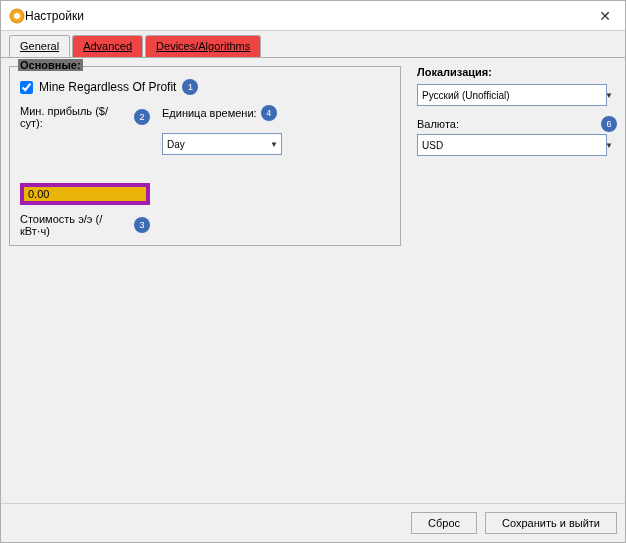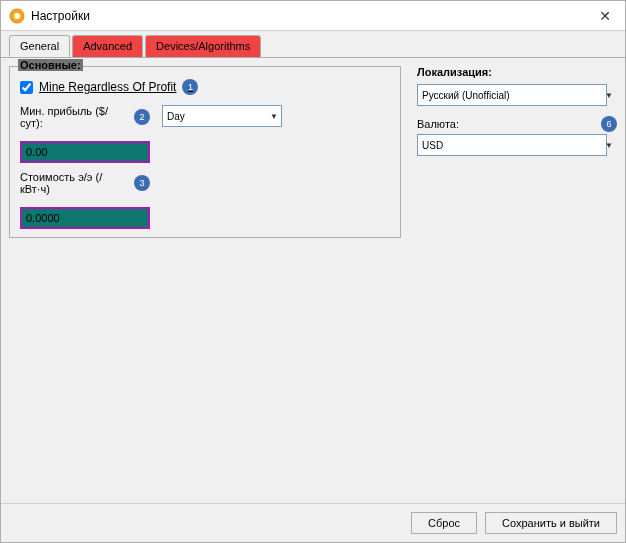--- a/index.html
+++ b/index.html
@@ -28,21 +28,20 @@
       display: flex;
       align-items: center;
       justify-content: space-between;
       padding: 0 8px;
       border-bottom: 1px solid #d0d0d0;
       flex-shrink: 0;
     }
     .title-bar-left {
       display: flex;
       align-items: center;
-      gap: 6px;
     }
     .title-icon {
       width: 16px;
       height: 16px;
     }
     .close-btn {
       width: 24px;
       height: 24px;
       background: none;
       border: none;
@@ -51,20 +50,21 @@
       align-items: center;
       justify-content: center;
       font-size: 14px;
       color: #333;
     }
     .tab-bar {
       display: flex;
       padding: 4px 8px 0 8px;
       background: #f0f0f0;
       flex-shrink: 0;
+      text-decoration: underline;
     }
     .tab {
       padding: 4px 10px;
       border: 1px solid #adadad;
       border-bottom: none;
       background: #ef4444;
       cursor: pointer;
       font-size: 11px;
       margin-right: 2px;
       border-radius: 3px 3px 0 0;
@@ -107,21 +107,20 @@
       padding: 0 2px;
       font-size: 11px;
       font-weight: bold;
     }
     .checkbox-row {
       display: flex;
       align-items: center;
       gap: 6px;
       margin-bottom: 10px;
       margin-top: 4px;
-      text-decoration: underline;
     }
     .checkbox-input {
       width: 13px;
       height: 13px;
       cursor: pointer;
     }
     .form-row {
       display: flex;
       gap: 12px;
       align-items: flex-start;
@@ -146,27 +145,28 @@
       background: #3d6cb5;
       border-radius: 50%;
       color: white;
       font-size: 9px;
       display: flex;
       align-items: center;
       justify-content: center;
       flex-shrink: 0;
     }
     .text-input {
-      border: 2px solid #a21caf;
-      background: #0f766e;
+      border: 4px solid #a21caf;
+      background: #eab308;
       padding: 2px 4px;
       font-size: 11px;
       height: 22px;
       outline: none;
       width: 100%;
+      margin-top: 42px;
     }
     .select-wrapper {
       position: relative;
       display: inline-block;
     }
     .select-control {
       border: 1px solid #7a9abf;
       background: white;
       padding: 2px 20px 2px 4px;
       font-size: 10px;
@@ -263,37 +263,40 @@
 
           <div class="form-row">
             <div class="form-field" style="width:130px;">
               <div class="field-label-row">
                 <span class="field-label">Мин. прибыль ($/сут):</span>
                 <div class="badge">2</div>
               </div>
               <input type="text" class="text-input" value="0.00" style="">
             </div>
             <div class="form-field" style="width:120px;">
+              <div class="field-label-row">
+                <span class="field-label">Единица времени:</span>
+                <div class="badge">4</div>
+              </div>
               <div class="select-wrapper" style="width:100%">
                 <select class="select-control">
                   <option>Day</option>
                   <option>Hour</option>
                   <option>Week</option>
                 </select>
                 <span class="select-arrow">▼</span>
               </div>
             </div>
           </div>
 
           <div class="form-field" style="width:130px; margin-top:8px;">
             <div class="field-label-row">
               <span class="field-label">Стоимость э/э (/кВт·ч)</span>
               <div class="badge">3</div>
             </div>
-            <input type="text" class="text-input" value="0.0000" style="">
           </div>
         </div>
       </div>
 
       <div class="right-panel">
         <div class="localization-section">
           <div class="loc-title">Локализация:</div>
 
           <div class="loc-field">
             <div class="select-wrapper" style="width:100%">

